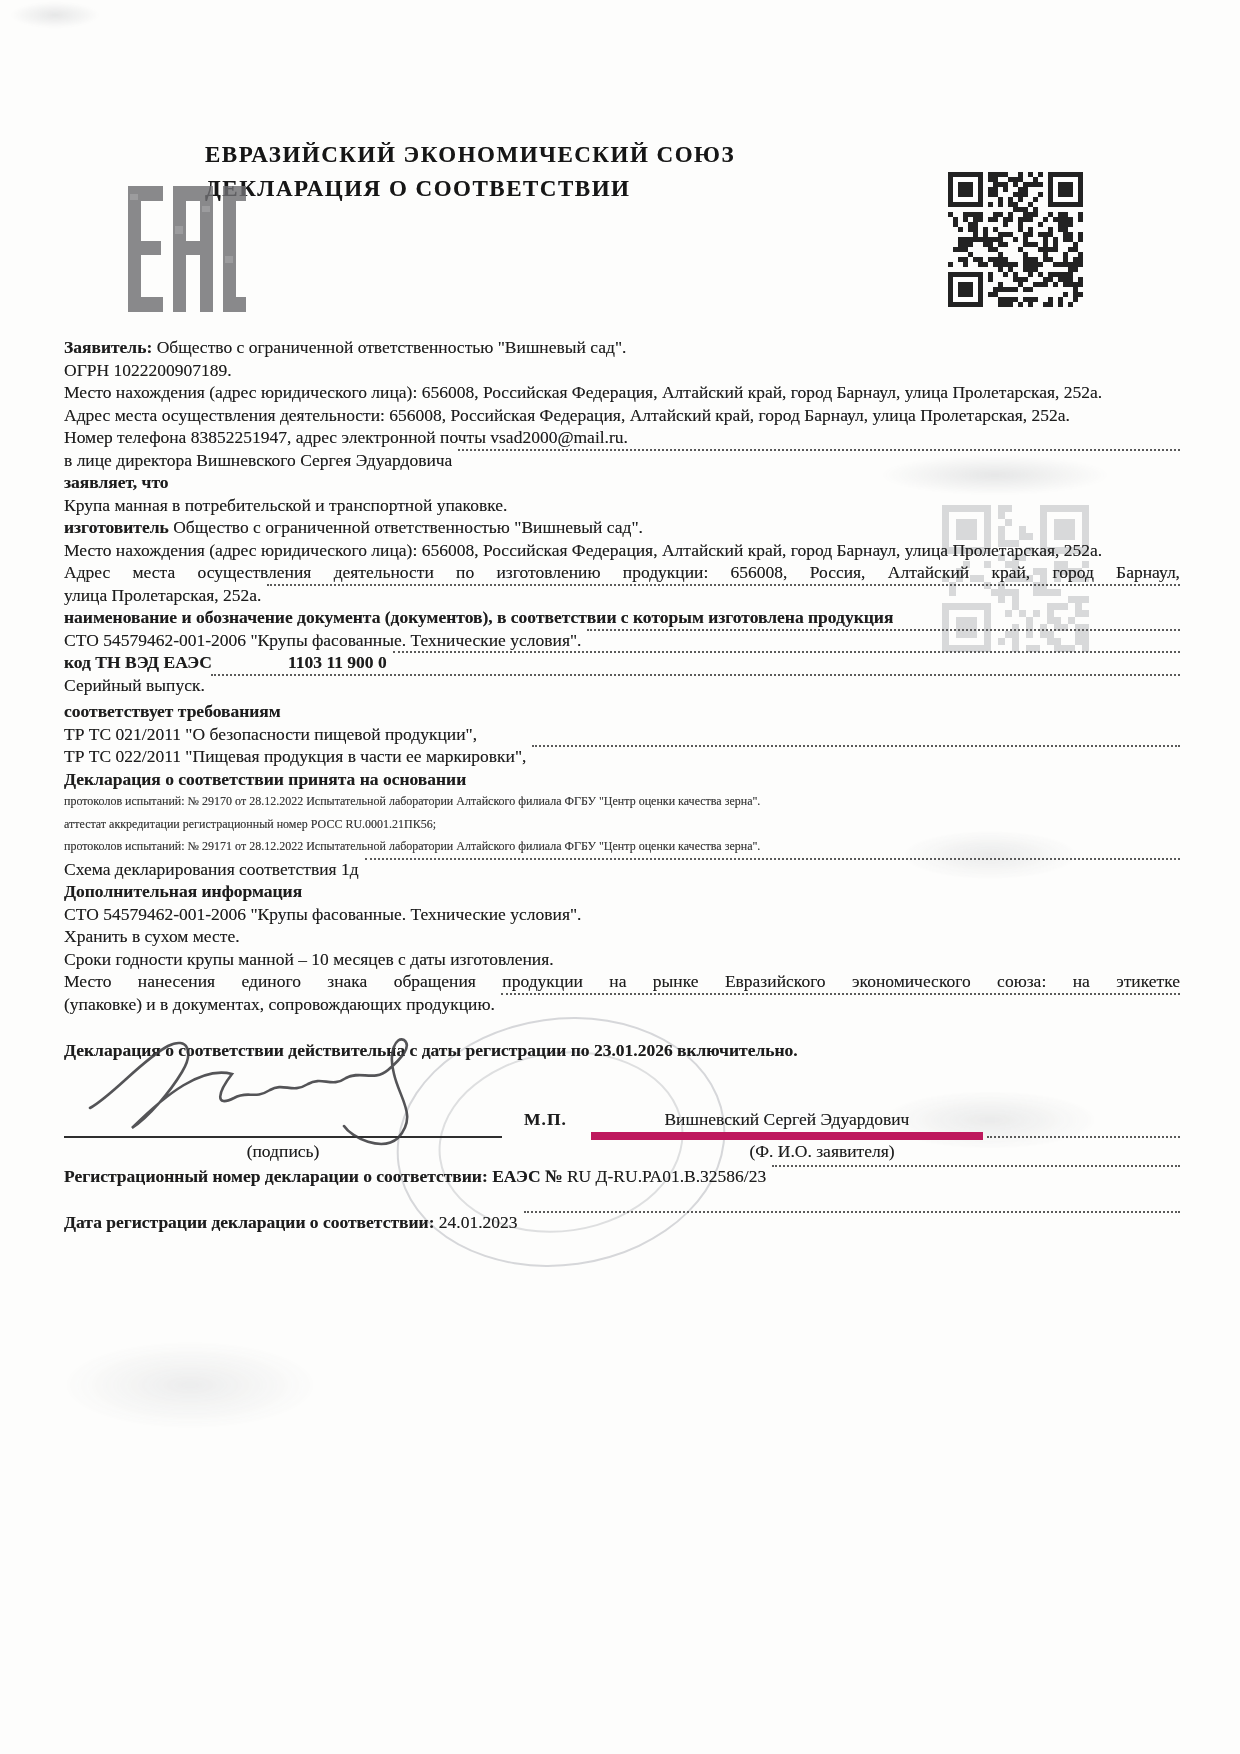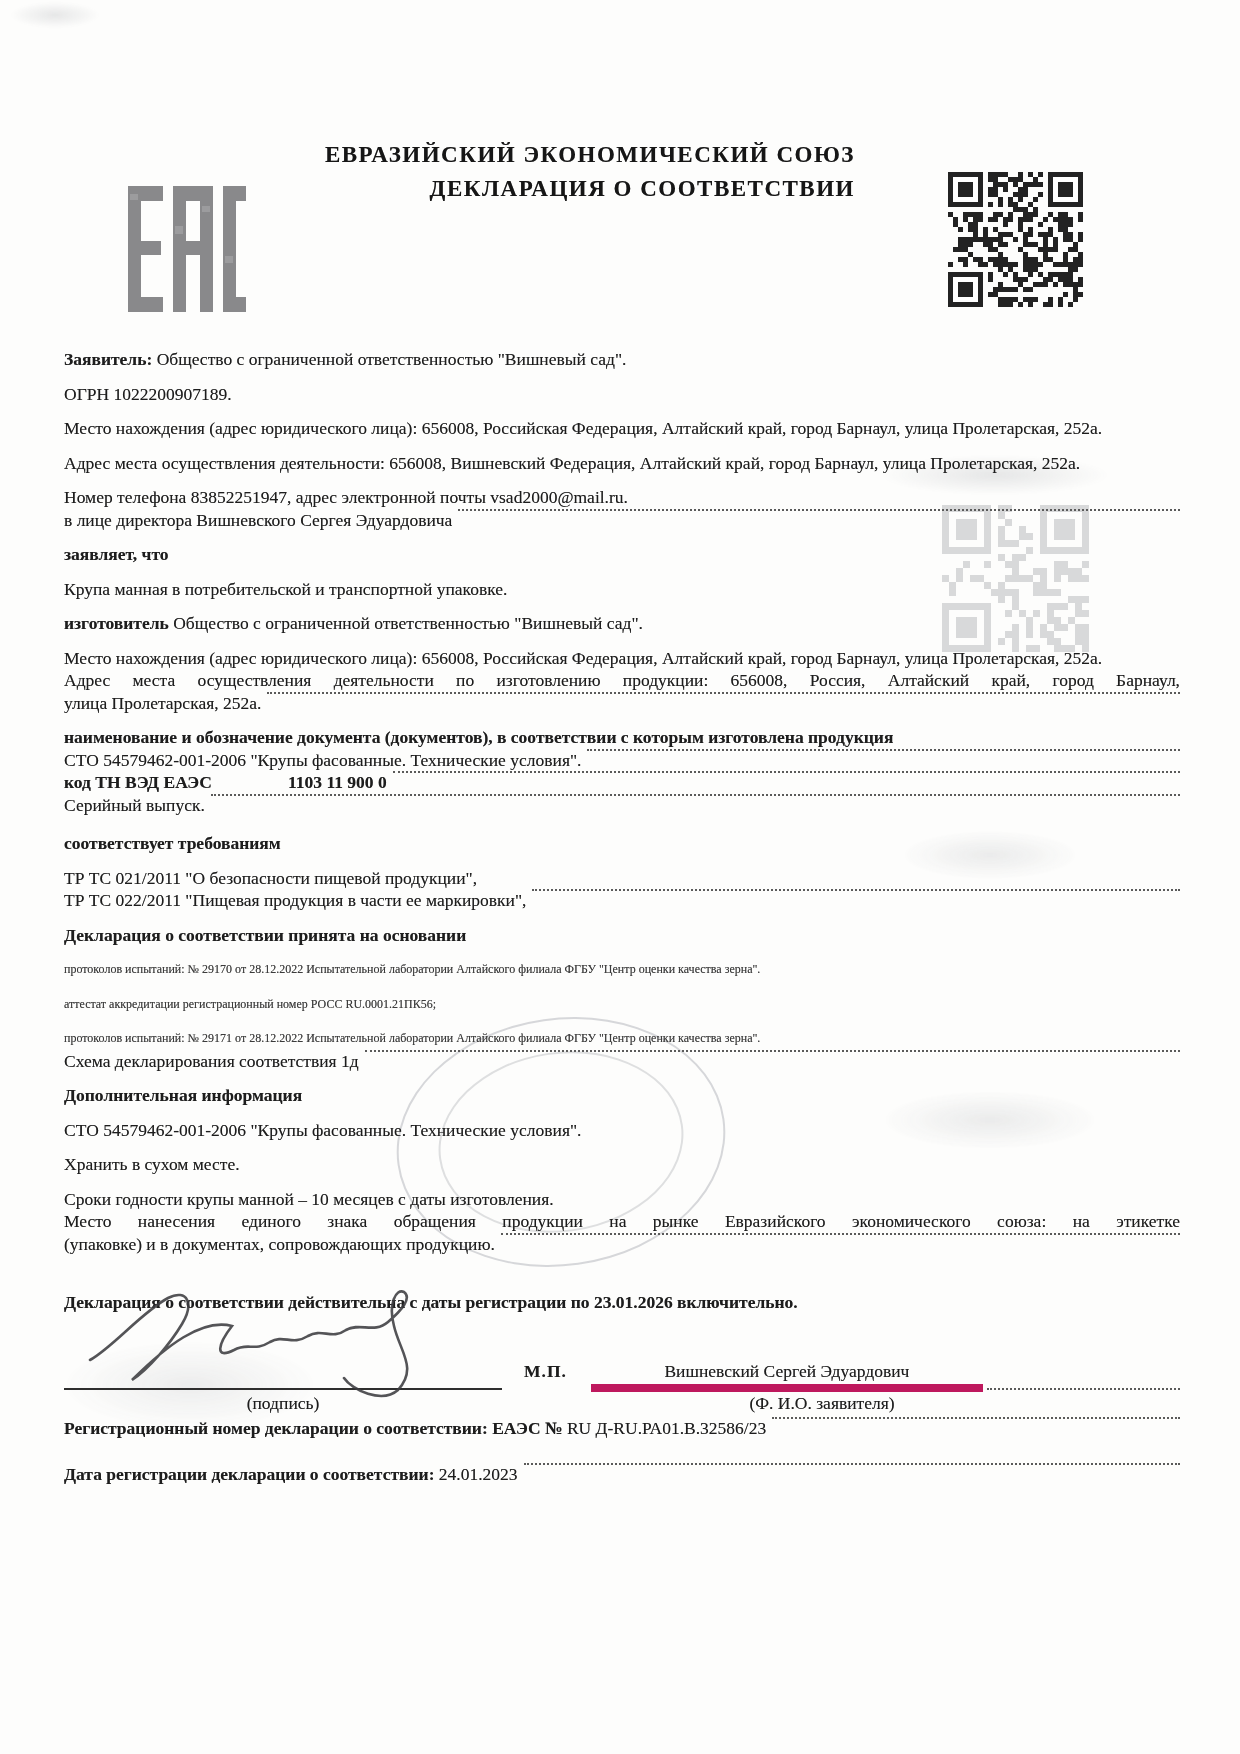--- a/index.html
+++ b/index.html
@@ -4,28 +4,28 @@
 <style>
   * { margin:0; padding:0; box-sizing:border-box; }
   html,body { background:#e8e8e8; }
   .page {
     position:relative; width:1240px; height:1754px; background:#fdfdfc;
     font-family:"Liberation Serif","DejaVu Serif",serif;
     color:#1d1d1d; overflow:hidden;
     text-shadow:0 0 .5px rgba(20,20,20,.45);
   }
   
-  .titles { position:absolute; left:205px; top:138px; width:650px; text-align:right; }
+  .titles { position:absolute; left:205px; top:138px; width:650px; text-align:left; }
   .titles .t1, .titles .t2 { font-weight:bold; font-size:23px; letter-spacing:1.5px; line-height:34px; color:#161616; }
   .eac-logo { position:absolute; left:128px; top:186px; width:118px; height:126px; opacity:.82; filter:contrast(.9); }
   .qr { position:absolute; left:948px; top:172px; }
   .qr-ghost { position:absolute; left:942px; top:505px; opacity:.20; filter:blur(.4px); }
   
   .content { position:absolute; left:64px; top:336px; width:1116px; font-size:17.5px; line-height:22.5px; }
-  .p  { text-align:justify;margin-top:12px; }
+  .p  { text-align:justify; }
   .pj { text-align:justify; text-align-last:justify; }
   .b  { font-weight:bold; }
   .small { font-size:12px; color:#3b3b3b; line-height:22.5px; }
   .row { display:flex; align-items:flex-start; }
   .fill { flex:1; border-bottom:2px dotted #5a5a5a; margin:0 0 4px 6px; min-width:10px; }
   .gap-s { height:4px; } .gap-l { height:24px; }
   .tn-label { display:inline-block; width:224px; font-weight:bold; }
   .tn-code  { font-weight:bold; }
   
   .sigzone { display:flex; margin-top:46px; }
@@ -484,21 +484,21 @@
   <div class="smudge noise-d"></div>
   <div class="smudge noise-e"></div>
   <div class="stamp stamp-outer"></div>
   <div class="stamp stamp-inner"></div>
 
   <div class="content">
 
     <p class="p"><span class="b">Заявитель:</span><span> Общество с ограниченной ответственностью "Вишневый сад".</span></p>
     <p class="p">ОГРН 1022200907189.</p>
     <p class="p">Место нахождения (адрес юридического лица): 656008, Российская Федерация, Алтайский край, город Барнаул, улица Пролетарская, 252а.</p>
-    <p class="p">Адрес места осуществления деятельности: 656008, Вишневский Федерация, Алтайский край, город Барнаул, улица Пролетарская, 252а.</p>
+    <p class="p">Адрес места осуществления деятельности: 656008, Российская Федерация, Алтайский край, город Барнаул, улица Пролетарская, 252а.</p>
     <p class="p">Номер телефона 83852251947, адрес электронной почты vsad2000@mail.ru.</p>
     <div class="row">
       <span>в лице директора Вишневского Сергея Эдуардовича</span>
       <span class="fill"></span>
     </div>
 
     <p class="p b">заявляет, что</p>
     <p class="p">Крупа манная в потребительской и транспортной упаковке.</p>
     <p class="p"><span class="b">изготовитель</span><span> Общество с ограниченной ответственностью "Вишневый сад".</span></p>
     <p class="p">Место нахождения (адрес юридического лица): 656008, Российская Федерация, Алтайский край, город Барнаул, улица Пролетарская, 252а.</p>

